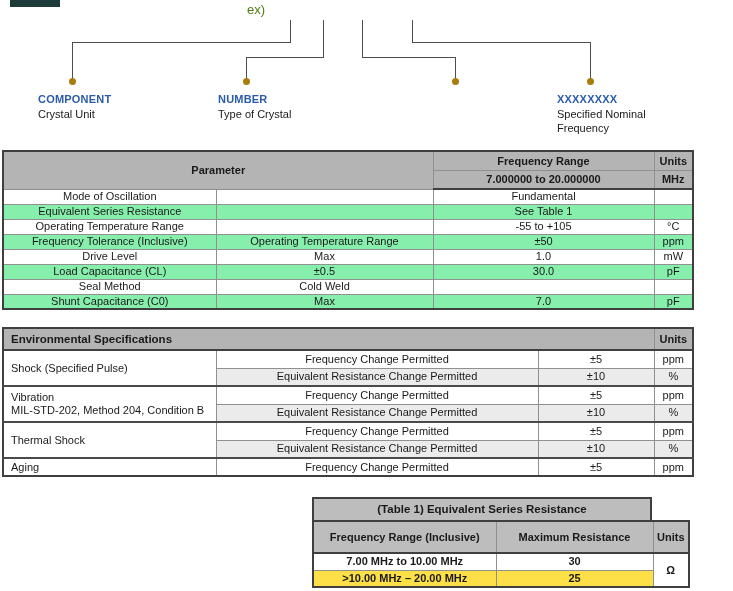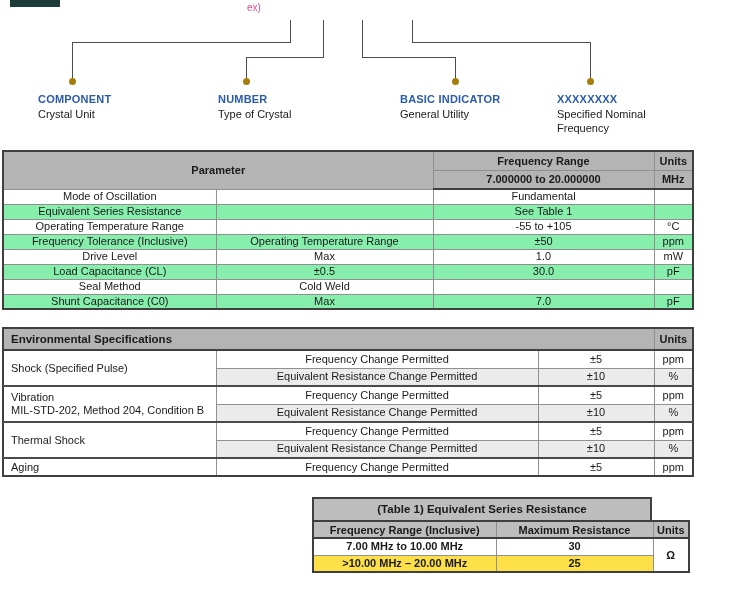--- a/index.html
+++ b/index.html
@@ -5,21 +5,21 @@
   * { margin:0; padding:0; box-sizing:border-box; }
   html,body { background:#ffffff; }
   body { font-family:"Liberation Sans", sans-serif; color:#1a1a1a; }
   #page { position:relative; width:733px; height:591px; background:#fff; overflow:hidden; }
 
   
   #corner-mark { position:absolute; left:10px; top:0; width:50px; height:7px; background:#1d3c39; }
 
   
   #pn { position:absolute; left:247px; top:2px; display:flex; align-items:baseline; gap:6px; white-space:nowrap; }
-  #pn .pn-prefix { font-size:10px; color:#ec4899; }
+  #pn .pn-prefix { font-size:13px; color:#4d7c0f; }
   #pn .pn-code { font-size:15px; font-weight:bold; color:#1f4fa0; letter-spacing:1.2px; }
 
   
   .cl { position:absolute; background:#4d4d4d; }
   .dot { position:absolute; width:7px; height:7px; border-radius:50%; background:#a87d0b; }
 
   
   .legend { position:absolute; top:93px; }
   .legend .lg-title { font-size:11px; font-weight:bold; color:#2b5cab; letter-spacing:.2px; }
   .legend .lg-sub { font-size:11px; color:#1a1a1a; line-height:14px; margin-top:2px; }
@@ -48,21 +48,21 @@
   #env-table tbody td.shaded { background:#ebebeb; }
   #env-table tbody tr.group-first td { border-top:2px solid #4a4a4a; }
   #env-table td.cat { font-size:11px; line-height:13px; white-space:normal; }
 
   
   #t1-title { position:absolute; left:312px; top:497px; width:340px; height:23px;
               background:#bdbdbd; border:2px solid #3f3f3f; border-bottom:none;
               font-size:11.5px; font-weight:bold; text-align:center; line-height:21px; }
   #table1 { position:absolute; left:312px; top:520px; width:376px; border:2px solid #3f3f3f; }
   #table1 td, #table1 th { border:1px solid #909090; }
-  #table1 thead th { background:#bdbdbd; height:17px; font-weight:bold; border-bottom:2px solid #3f3f3f; }
+  #table1 thead th { background:#bdbdbd; height:32px; font-weight:bold; border-bottom:2px solid #3f3f3f; }
   #table1 tbody td { height:17px; line-height:15px; font-weight:bold; padding:0 7px; }
   #table1 tbody tr.alt td { background:#fde047; }
   #table1 td.omega { background:#fff !important; font-weight:bold; }
 </style>
 </head>
 <body>
 
 <div id="page">
 
   <div id="corner-mark"></div>
@@ -90,24 +90,20 @@
   <div class="dot" style="left:587px; top:78px;"></div>
 
   <div class="legend" style="left:38px;">
     <div class="lg-title">COMPONENT</div>
     <div class="lg-sub">Crystal Unit</div>
   </div>
   <div class="legend" style="left:218px;">
     <div class="lg-title">NUMBER</div>
     <div class="lg-sub">Type of Crystal</div>
   </div>
-  <div class="legend" style="left:400px;">
-    <div class="lg-title">BASIC INDICATOR</div>
-    <div class="lg-sub">General Utility</div>
-  </div>
   <div class="legend" style="left:557px; width:112px;">
     <div class="lg-title">XXXXXXXX</div>
     <div class="lg-sub" style="white-space:normal;">Specified Nominal Frequency</div>
   </div>
 
   <table id="param-table">
     <colgroup>
         <col style="width:213px">
         <col style="width:217px">
         <col style="width:221px">

